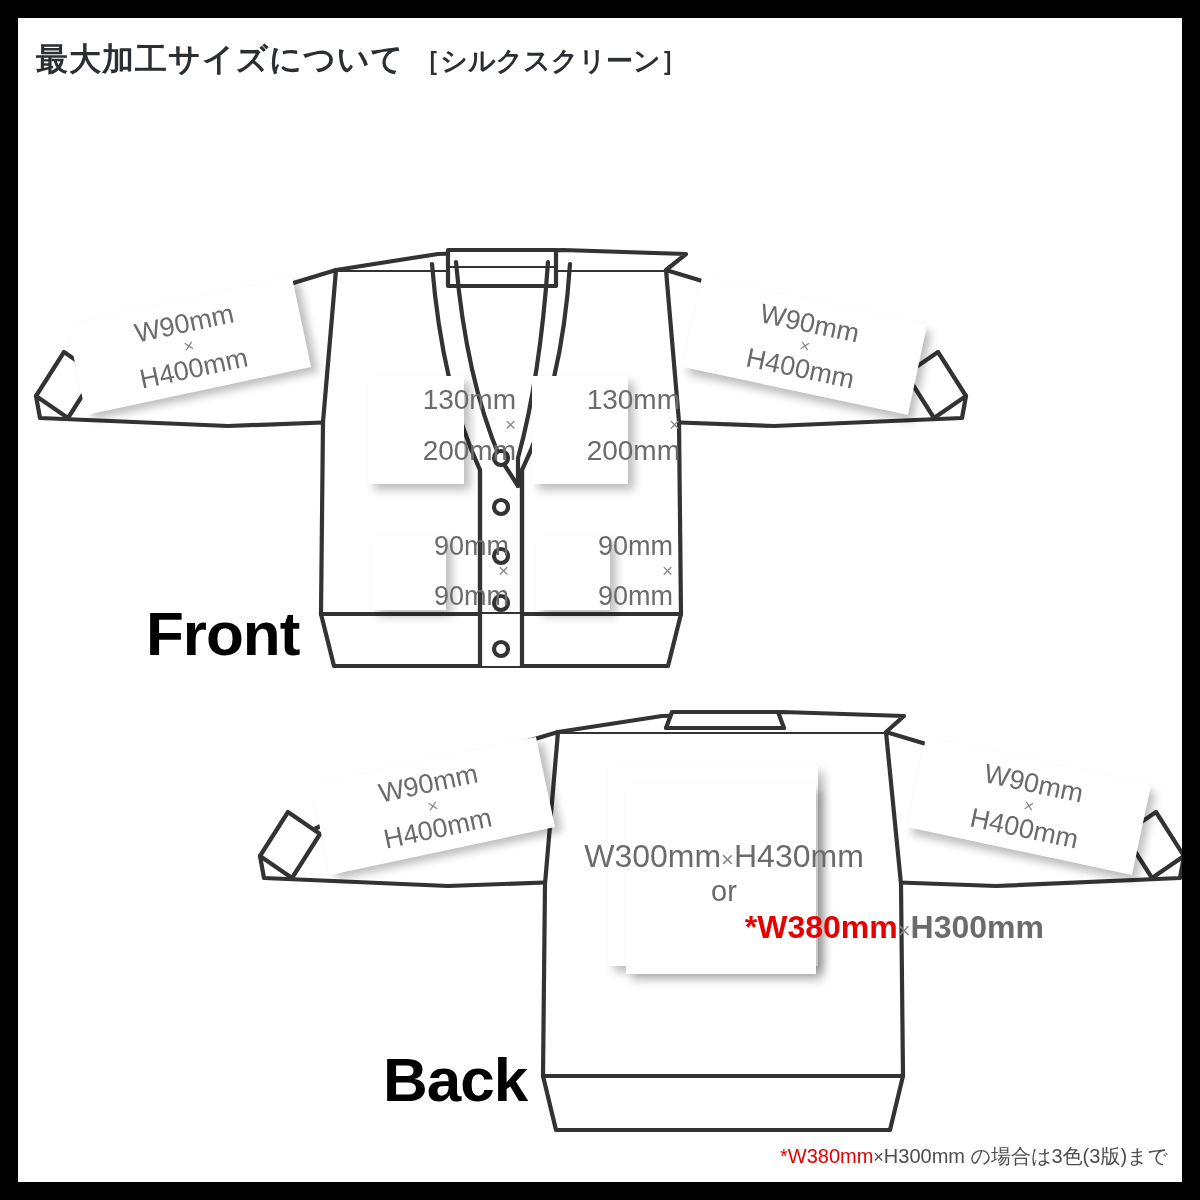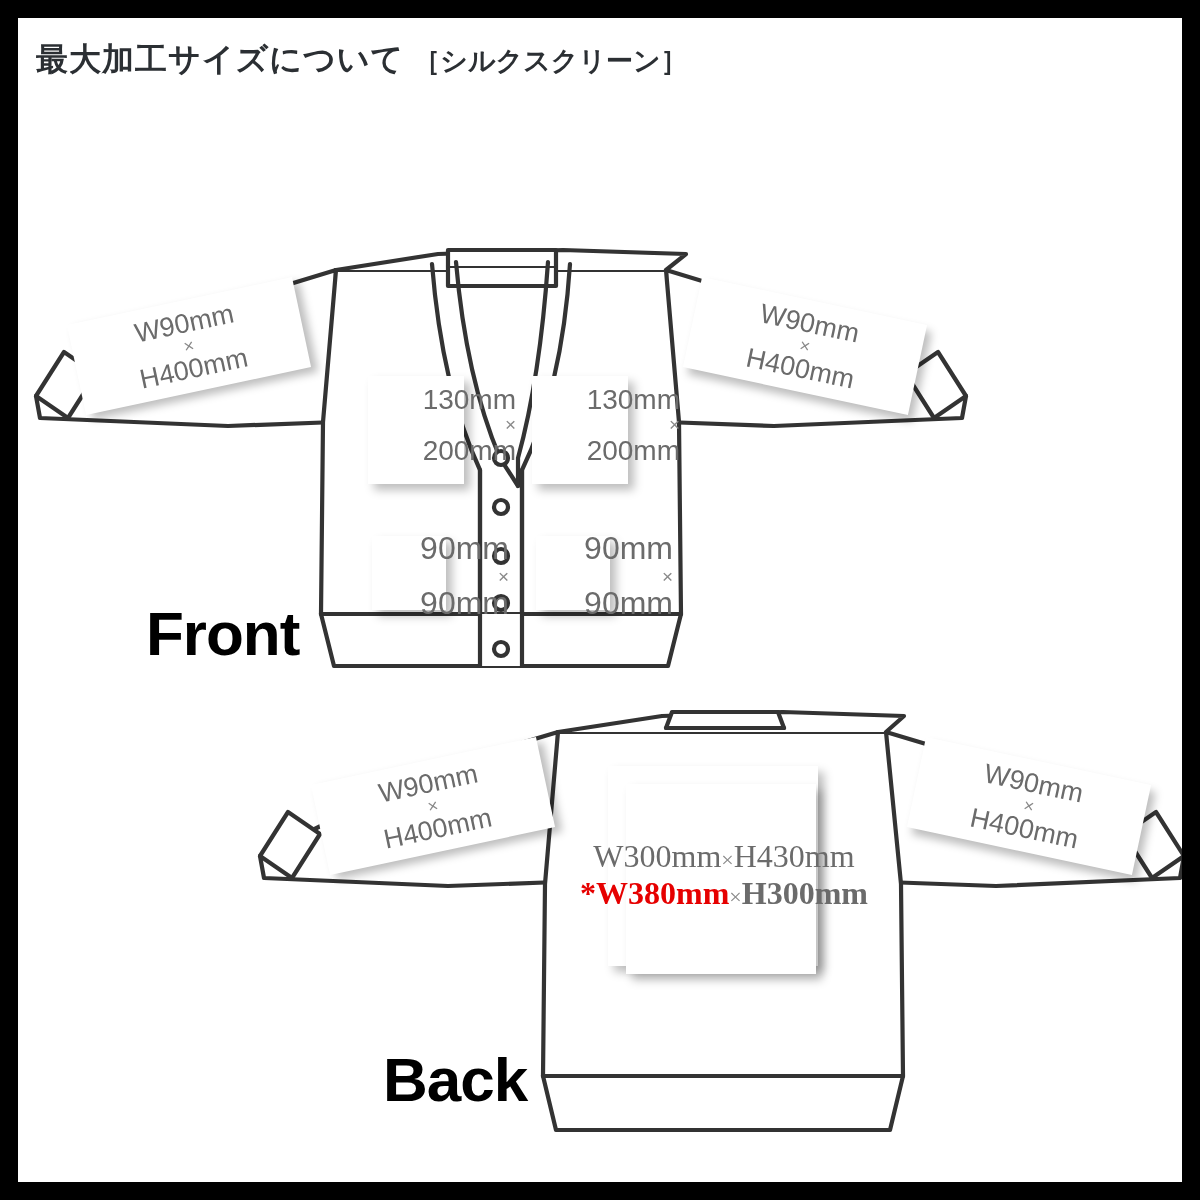--- a/index.html
+++ b/index.html
@@ -126,48 +126,48 @@
     color: #6b6b6b;
     text-align: right;
     line-height: 1.05;
     white-space: nowrap;
     pointer-events: none;
   }
   .chest-caption .big { font-size: 28px; display: block; }
   .chest-caption .xsym { font-size: 19px; display: block; color: #8a8a8a; line-height: 1.15;}
 
   .chest-caption-90 { margin-top: -41px; }
-  .chest-caption-90 .big { font-size: 32px; }
+  .chest-caption-90 .big { font-size: 27px; }
 
   
   .back-plate-tall {
     width: 190px;
     height: 215px;
   }
   .back-plate-wide {
     width: 190px;
     height: 190px;
   }
 
   .back-caption {
     position: absolute;
     left: 50%;
     top: 166px;
     transform: translateX(-50%);
     width: 640px;
     text-align: center;
-    font-family: Liberation Serif, serif;
+    font-family: Liberation Sans, sans-serif;
     color: #6b6b6b;
     line-height: 1.16;
     white-space: nowrap;
     pointer-events: none;
   }
   .back-caption .line1 { font-size: 32px; display: block; }
   .back-caption .line2 { font-size: 29px; display: block; }
-  .back-caption .line3 { font-size: 32px; display: block; font-weight: bold; }
+  .back-caption .line3 { font-size: 32px; display: block; font-weight: bold; text-align: right; }
   .back-caption .red { color: #e60000; }
   .back-caption .xsym { font-size: 22px; color: #8a8a8a; font-weight: normal;}
 
   
   .footnote {
     position: absolute;
     right: 14px;
     bottom: 12px;
     font-family: "Liberation Sans", sans-serif;
     font-size: 20px;
@@ -326,20 +326,24 @@
     </div>
 
     <div class="plate back-plate-tall" style="left:590px; top:748px; width:210px; height:200px;"></div>
 
     <div class="plate back-plate-wide" style="left:608px; top:766px; width:190px; height:190px;"></div>
 
     <div class="back-caption" style="left:706px; top:820px; transform:translateX(-50%);">
       <span class="line1">
         <span>W300mm</span><span class="xsym">×</span><span>H430mm</span>
       </span>
+      <span class="line2">or</span>
       <span class="line3">
         <span class="red">*W380mm</span><span class="xsym">×</span><span>H300mm</span>
       </span>
     </div>
 
+    <div class="footnote">
+      <span class="red">*W380mm</span><span class="xsym">×</span><span>H300mm</span><span> の場合は3色(3版)まで</span>
+    </div>
 
   </div>
 </div>
 
 </body></html>

